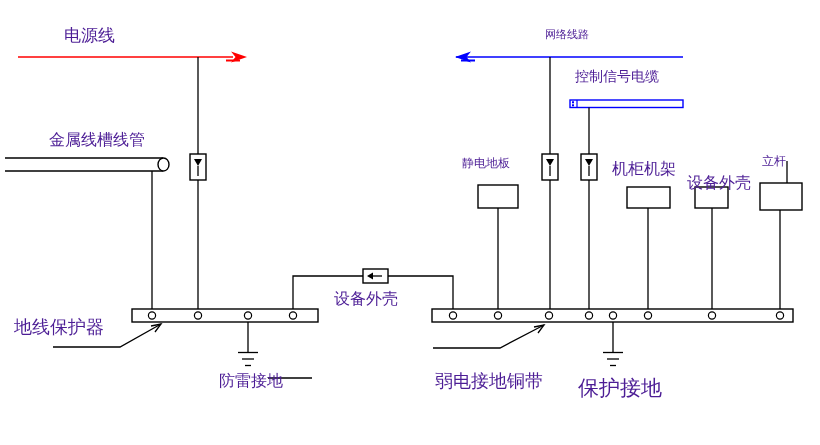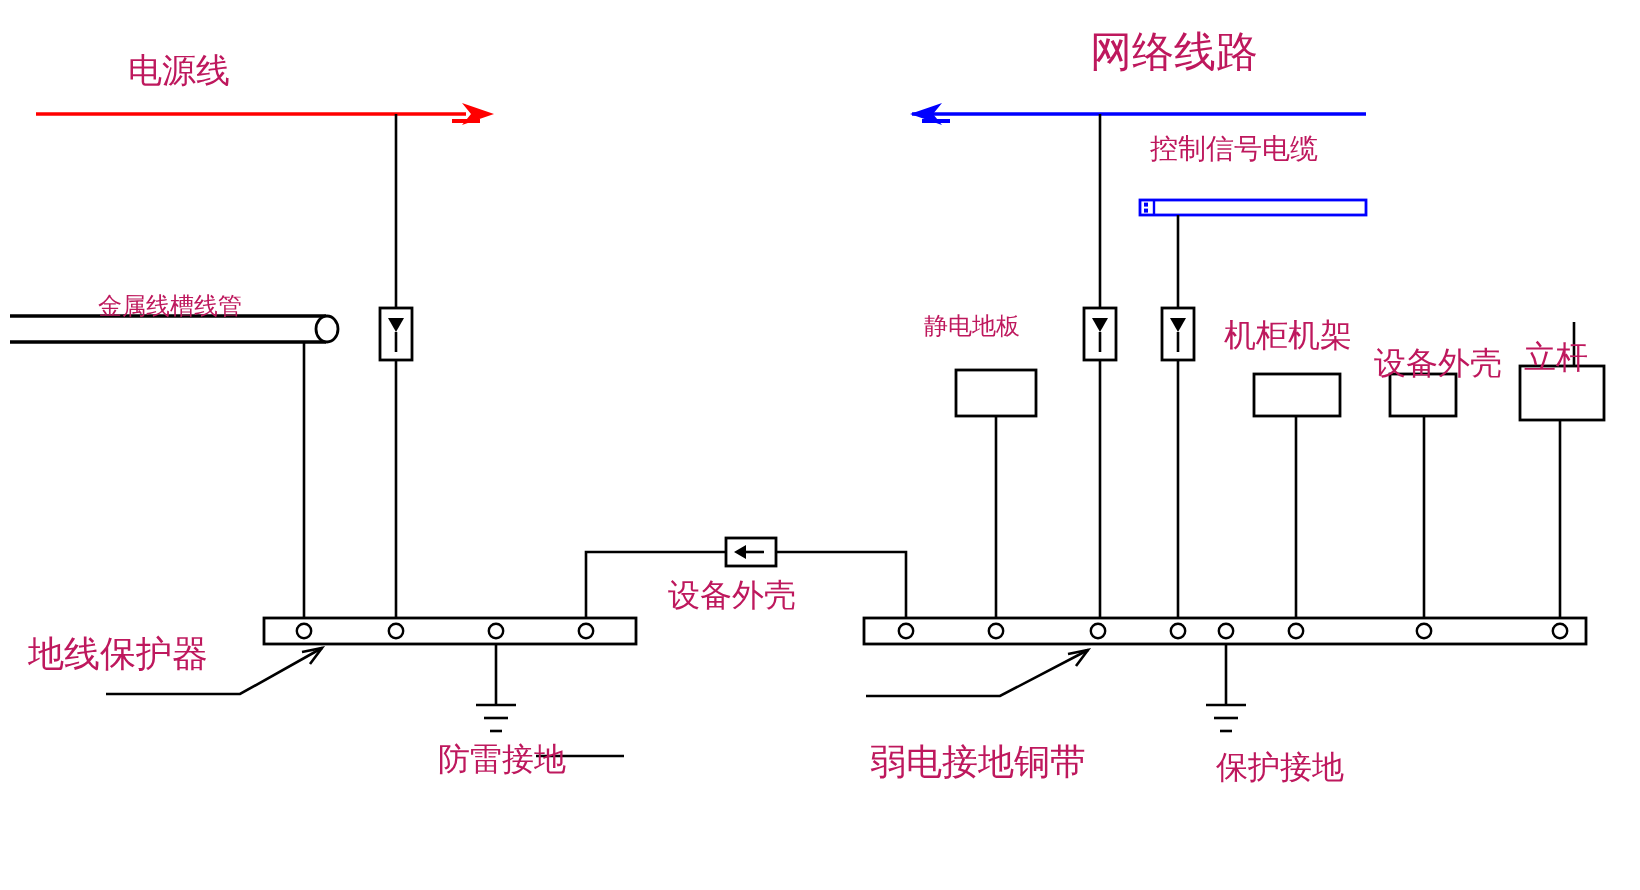--- a/index.html
+++ b/index.html
@@ -2,22 +2,22 @@
 <html><head>
 <meta charset="utf-8">
 <style>
   html,body{margin:0;padding:0;background:#fff;}
   #canvas{
     position:relative;width:820px;height:445px;background:#ffffff;
     font-family:"DejaVu Sans",sans-serif;overflow:hidden;
   }
   #drawing{position:absolute;left:0;top:0;}
   .lbl{
-    position:absolute;color:#be185d;line-height:1.15;white-space:nowrap;
-    letter-spacing:0px;font-family:Liberation Serif, serif;
+    position:absolute;color:#4c1d95;line-height:1.15;white-space:nowrap;
+    letter-spacing:0px;font-family:Liberation Sans, sans-serif;
   }
   .k{stroke:#000;fill:none;stroke-width:1.3;}
   .thick{stroke-width:1.7;}
   .box{fill:#fff;stroke:#000;stroke-width:1.4;}
   .term{fill:#fff;stroke:#000;stroke-width:1.2;}
   .fillk{fill:#000;stroke:none;}
 </style>
 </head>
 <body>
 
@@ -139,37 +139,37 @@
       <polyline points="53,347 120,347 161,324" class="k" stroke-width="1.1"></polyline>
       <polyline points="151,326 161,324 155,332" class="k" stroke-width="1.1"></polyline>
       <polyline points="433,348 500,348 544,325" class="k" stroke-width="1.1"></polyline>
       <polyline points="534,327 544,325 538,333" class="k" stroke-width="1.1"></polyline>
       <line x1="268" y1="378" x2="312" y2="378" class="k" stroke-width="1.1"></line>
     </g>
   </svg>
 
   <div class="lbl" style="left:64px;top:26px;font-size:17px;">电源线</div>
 
-  <div class="lbl" style="left:49px;top:131px;font-size:12px;margin-top:16px;">金属线槽线管</div>
+  <div class="lbl" style="left:49px;top:131px;font-size:16px;">金属线槽线管</div>
 
-  <div class="lbl" style="left:545px;top:14px;font-size:21px;">网络线路</div>
+  <div class="lbl" style="left:545px;top:28px;font-size:11px;">网络线路</div>
 
   <div class="lbl" style="left:575px;top:68px;font-size:14px;">控制信号电缆</div>
 
   <div class="lbl" style="left:462px;top:157px;font-size:12px;">静电地板</div>
 
   <div class="lbl" style="left:612px;top:160px;font-size:16px;">机柜机架</div>
 
   <div class="lbl" style="left:687px;top:174px;font-size:16px;text-align:center;">设备外壳</div>
 
-  <div class="lbl" style="left:762px;top:155px;font-size:16px;margin-top:16px;">立杆</div>
+  <div class="lbl" style="left:762px;top:155px;font-size:12px;">立杆</div>
 
   <div class="lbl" style="left:14px;top:317px;font-size:18px;">地线保护器</div>
 
   <div class="lbl" style="left:334px;top:290px;font-size:16px;">设备外壳</div>
 
   <div class="lbl" style="left:219px;top:372px;font-size:16px;">防雷接地</div>
 
   <div class="lbl" style="left:409px;top:371px;font-size:18px;margin-left:26px;">弱电接地铜带</div>
 
-  <div class="lbl" style="left:608px;top:376px;font-size:16px;">保护接地</div>
+  <div class="lbl" style="left:578px;top:376px;font-size:21px;">保护接地</div>
 
 </div>
 
 </body></html>

